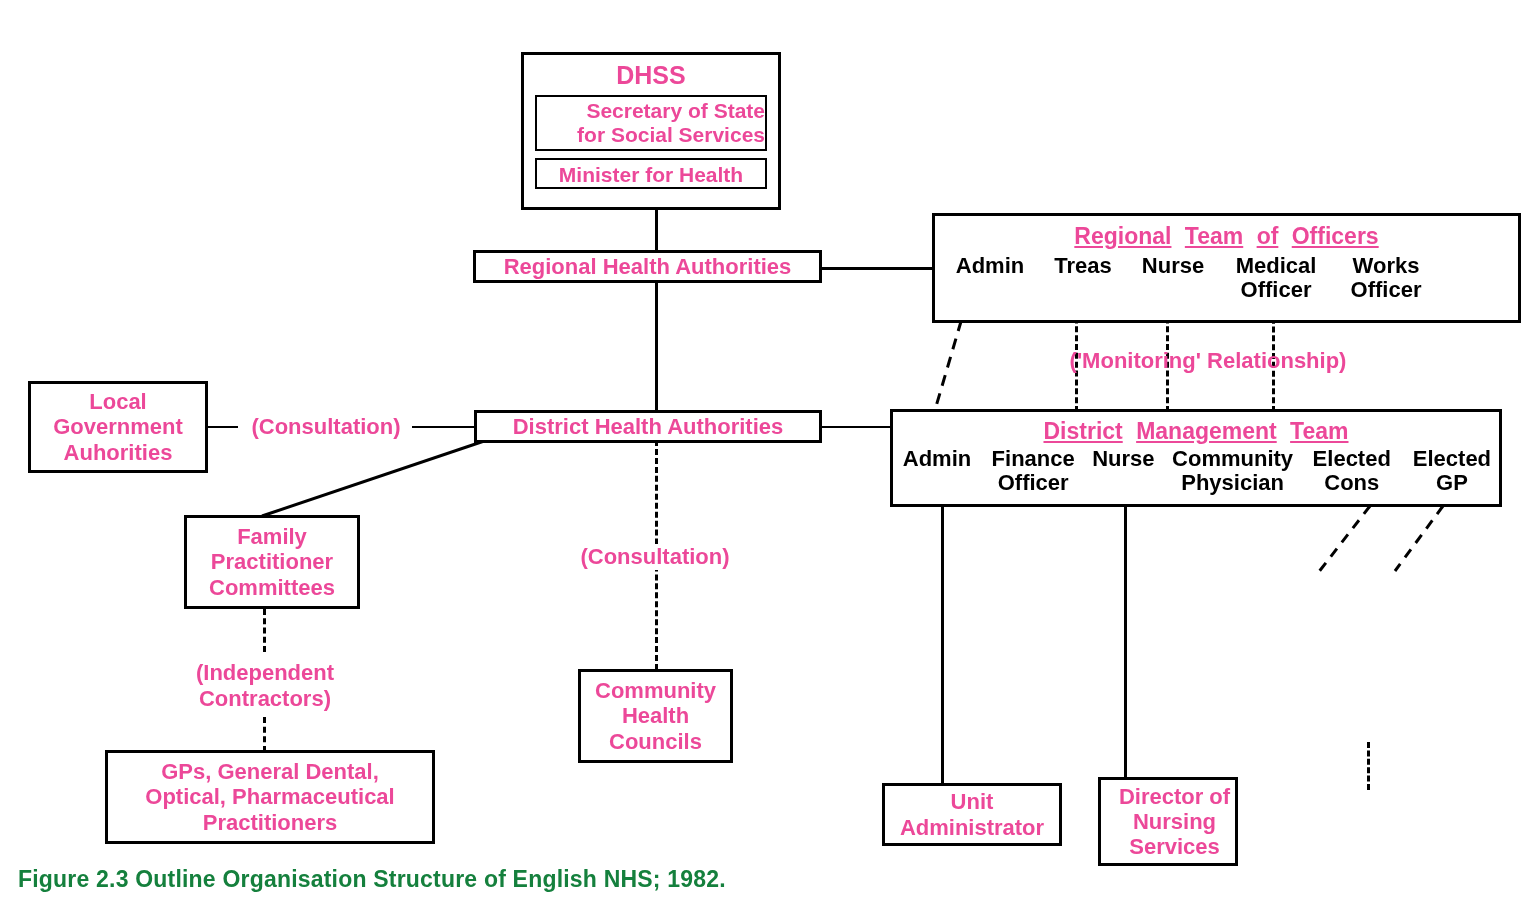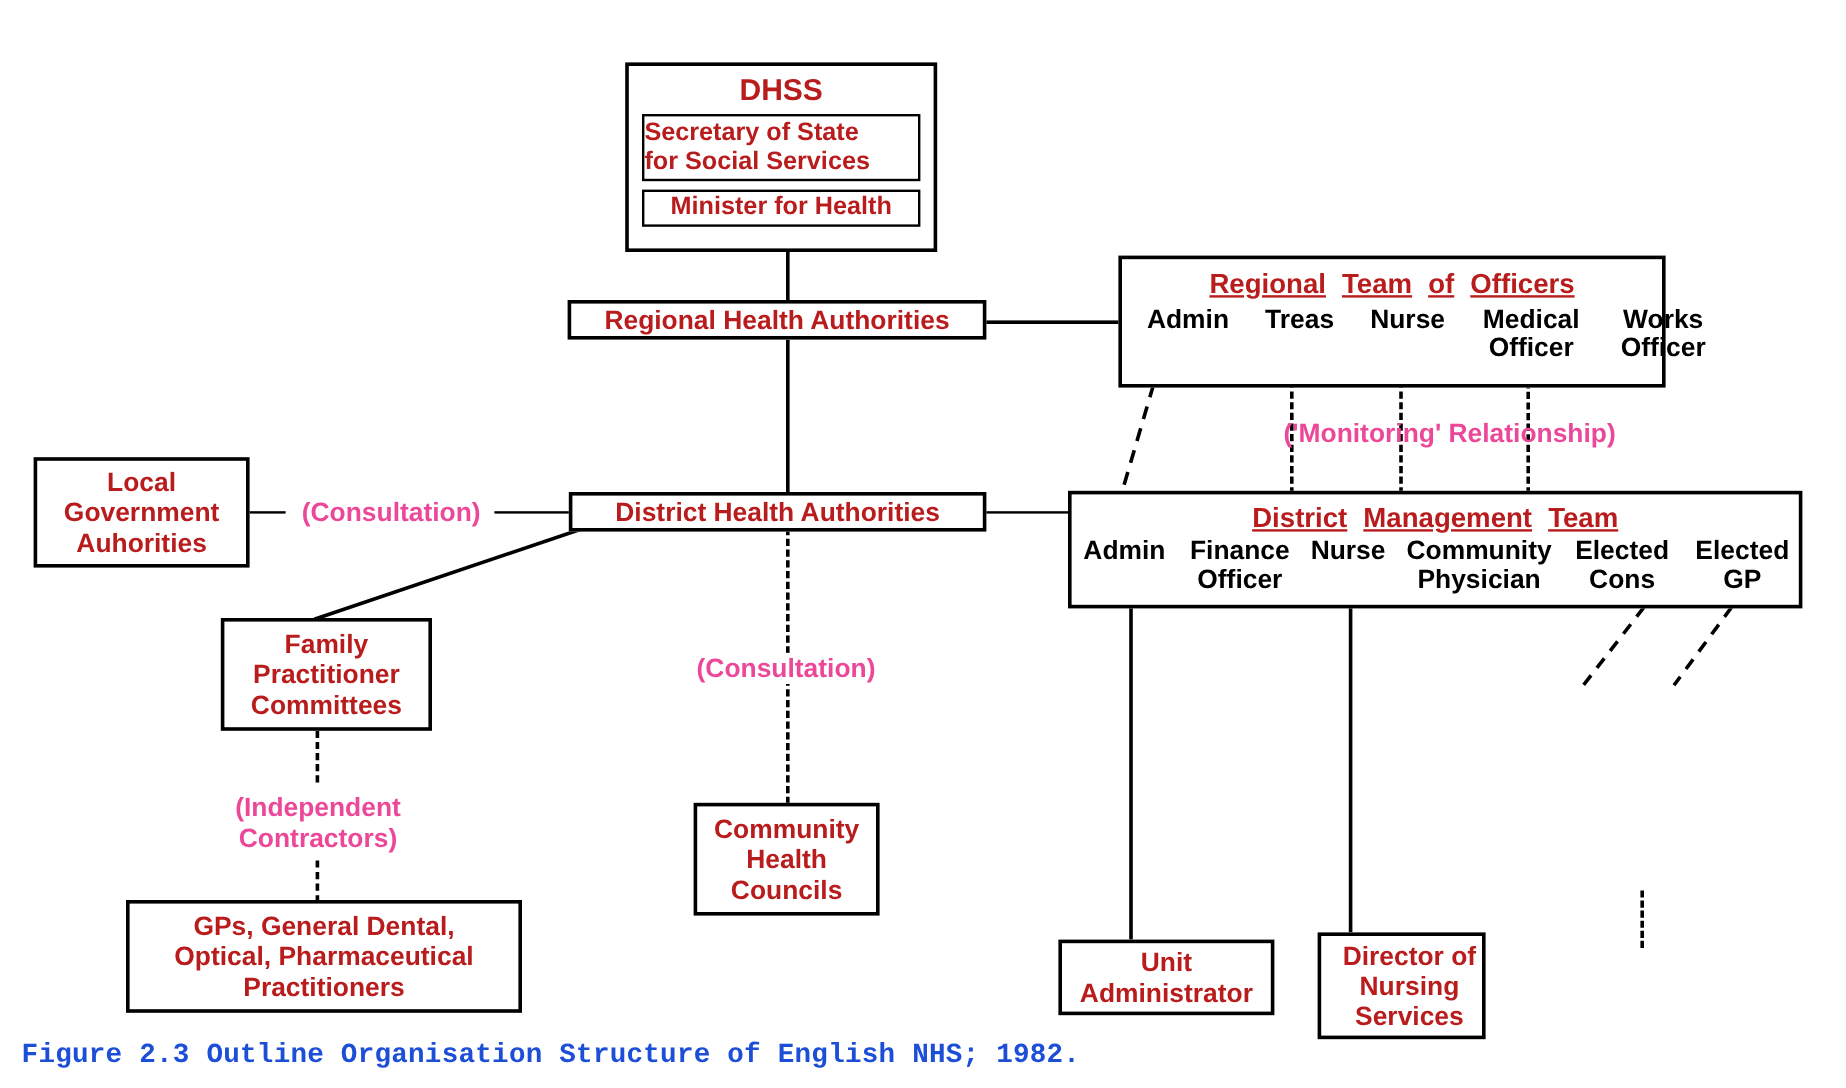--- a/index.html
+++ b/index.html
@@ -22,21 +22,21 @@
     position: absolute;
     border: 3px solid #000000;
     background: #ffffff;
     box-sizing: border-box;
     display: flex;
     flex-direction: column;
     align-items: center;
     justify-content: center;
     text-align: center;
     font-weight: bold;
-    color: #b91c1c;
+    color: #ec4899;
     line-height: 1.14;
     z-index: 6;
   }
   .label {
     position: absolute;
     font-weight: bold;
     color: #ec4899;
     text-align: center;
     line-height: 1.16;
     z-index: 7;
@@ -69,31 +69,31 @@
     z-index: 7;
   }
   .role {
     font-weight: bold;
     text-align: center;
     line-height: 1.1;
     color: #000000;
   }
   .caption {
     position: absolute;
-    font-family: Liberation Mono, monospace;
-    font-weight: bold;
-    color: #1d4ed8;
+    font-family: Liberation Sans, sans-serif;
+    font-weight: bold;
+    color: #15803d;
     letter-spacing: 0.2px;
   }
   .inner-box {
     border: 2px solid #000000;
     background: #ffffff;
     box-sizing: border-box;
     display: flex;
-    align-items: flex-start;
+    align-items: flex-end;
     justify-content: center;
     text-align: center;
     font-weight: bold;
     line-height: 1.12;
   }
 </style>
 </head>
 <body>
 
 <div id="canvas">
@@ -150,21 +150,21 @@
     </div>
     <div class="inner-box" style="width:232px; height:31px; font-size:21px; margin-top:7px;">
       <span>Minister for Health</span>
     </div>
   </div>
 
   <div class="box" style="left:473px; top:250px; width:349px; height:33px; font-size:22px;">
     <span>Regional Health Authorities</span>
   </div>
 
-  <div class="box" style="left:932px; top:213px; width:456px; height:110px; font-size:22px; justify-content:flex-start; padding-top:7px;">
+  <div class="box" style="left:932px; top:213px; width:589px; height:110px; font-size:22px; justify-content:flex-start; padding-top:7px;">
     <div style="font-size:23px;">
       <span class="hdr">Regional</span>
       <span class="hdr" style="margin-left:7px;">Team</span>
       <span class="hdr" style="margin-left:7px;">of</span>
       <span class="hdr" style="margin-left:7px;">Officers</span>
     </div>
   </div>
   <div class="roles" style="left:944px; top:254px; width:492px; font-size:22px;">
     <div class="role" style="width:92px;">
       <div>Admin</div>

